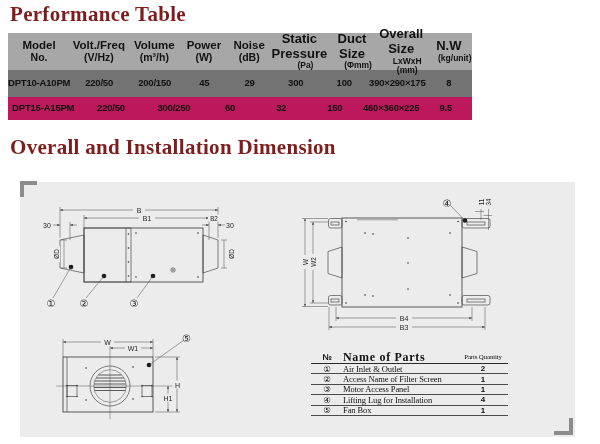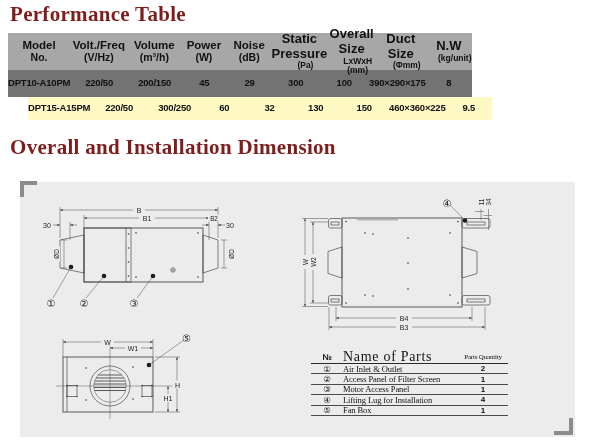--- a/index.html
+++ b/index.html
@@ -9,21 +9,21 @@
   .h-serif{position:absolute;left:10px;margin:0;font-family:"Liberation Serif",serif;
            font-weight:600;font-size:21px;letter-spacing:.3px;color:#7f1d1d;white-space:nowrap;}
   #heading1{top:2px;}
   #heading2{top:135px;}
 
   
   .perf{position:absolute;left:8px;top:33px;width:579px;}
   .prow{display:flex;width:464px;}
   .perf-h{height:37px;background:#a7a7a7;}
   .r1{height:27px;background:#737373;}
-  .r2{height:23px;background:#fef9c3;margin-left:20px;}
+  .r2{height:23px;background:#be185d;}
   .cell{display:flex;flex-direction:column;align-items:center;justify-content:center;
         line-height:1.12;text-align:center;}
   .c0{width:79px;} .c1{width:73px;} .c2{width:68px;} .c3{width:58px;} .c4{width:57px;}
   .c5{width:60px;} .c6{width:63px;} .c7{width:62px;} .c8{width:59px;}
   .perf-h .l1{font-size:11.5px;font-weight:700;}
   .perf-h .l2{font-size:10.5px;font-weight:700;}
   .perf-h .sm .l1{font-size:13px;}
   .perf-h .sm .l2{font-size:8.5px;padding-left:12px;}
   .val{font-size:9.5px;font-weight:700;letter-spacing:-.2px;}
 
@@ -42,21 +42,21 @@
 
   
   .parts{position:absolute;left:291px;top:169px;width:197px;font-family:"Liberation Serif",serif;}
   .ptr{display:flex;align-items:center;height:9.4px;border-bottom:1px solid #4a4a4a;}
   .ptr.ph{height:12px;border-bottom:1.4px solid #2a2a2a;}
   .pno{width:32px;text-align:center;font-size:8.5px;}
   .pname{flex:1;font-size:8.5px;letter-spacing:-.1px;white-space:nowrap;}
   .pqty{width:50px;text-align:center;font-size:8px;font-weight:700;
         font-family:"Liberation Sans",sans-serif;}
   .ph .pno{font-size:8.5px;font-weight:700;font-family:"Liberation Sans",sans-serif;}
-  .ph .pname{font-size:14px;letter-spacing:.7px;font-weight:400;}
+  .ph .pname{font-size:12px;letter-spacing:.7px;font-weight:700;}
   .ph .pqty{font-size:7px;font-weight:400;font-family:"Liberation Serif",serif;letter-spacing:-.2px;}
 </style>
 </head>
 <body>
 
 <h1 id="heading1" class="h-serif">Performance Table</h1>
 
 <div class="perf">
   <div class="prow perf-h">
     <div class="cell c0">
@@ -76,27 +76,27 @@
         <span class="l2">(W)</span>
       </div>
     <div class="cell c4">
         <span class="l1">Noise</span>
         <span class="l2">(dB)</span>
       </div>
     <div class="cell c5 sm">
         <span class="l1">Static Pressure</span>
         <span class="l2">(Pa)</span>
       </div>
+    <div class="cell c6 sm">
+        <span class="l1">Duct Size</span>
+        <span class="l2">(Φmm)</span>
+      </div>
     <div class="cell c7 sm">
         <span class="l1">Overall Size</span>
         <span class="l2">LxWxH (mm)</span>
-      </div>
-    <div class="cell c6 sm">
-        <span class="l1">Duct Size</span>
-        <span class="l2">(Φmm)</span>
       </div>
     <div class="cell c8 sm">
         <span class="l1">N.W</span>
         <span class="l2">(kg/unit)</span>
       </div>
   </div>
   <div class="prow r1">
     <div class="cell c0 val">DPT10-A10PM</div>
     <div class="cell c1 val">220/50</div>
     <div class="cell c2 val">200/150</div>
@@ -106,21 +106,20 @@
     <div class="cell c6 val">100</div>
     <div class="cell c7 val">390×290×175</div>
     <div class="cell c8 val">8</div>
   </div>
   <div class="prow r2">
     <div class="cell c0 val">DPT15-A15PM</div>
     <div class="cell c1 val">220/50</div>
     <div class="cell c2 val">300/250</div>
     <div class="cell c3 val">60</div>
     <div class="cell c4 val">32</div>
-    <div class="cell c5 val">130</div>
     <div class="cell c6 val">150</div>
     <div class="cell c7 val">460×360×225</div>
     <div class="cell c8 val">9.5</div>
   </div>
 </div>
 
 <h1 id="heading2" class="h-serif">Overall and Installation Dimension</h1>
 
 <div class="panel">
   <div class="br-tl"></div>
@@ -351,21 +350,21 @@
       <div class="pname">Name of Parts</div>
       <div class="pqty">Parts Quantity</div>
     </div>
     <div class="ptr">
       <div class="pno">①</div>
       <div class="pname">Air Inlet &amp; Outlet</div>
       <div class="pqty">2</div>
     </div>
     <div class="ptr">
       <div class="pno">②</div>
-      <div class="pname">Access Panel of Filter Screen</div>
+      <div class="pname">Access Name of Filter Screen</div>
       <div class="pqty">1</div>
     </div>
     <div class="ptr">
       <div class="pno">③</div>
       <div class="pname">Motor Access Panel</div>
       <div class="pqty">1</div>
     </div>
     <div class="ptr">
       <div class="pno">④</div>
       <div class="pname">Lifting Lug for Installation</div>

